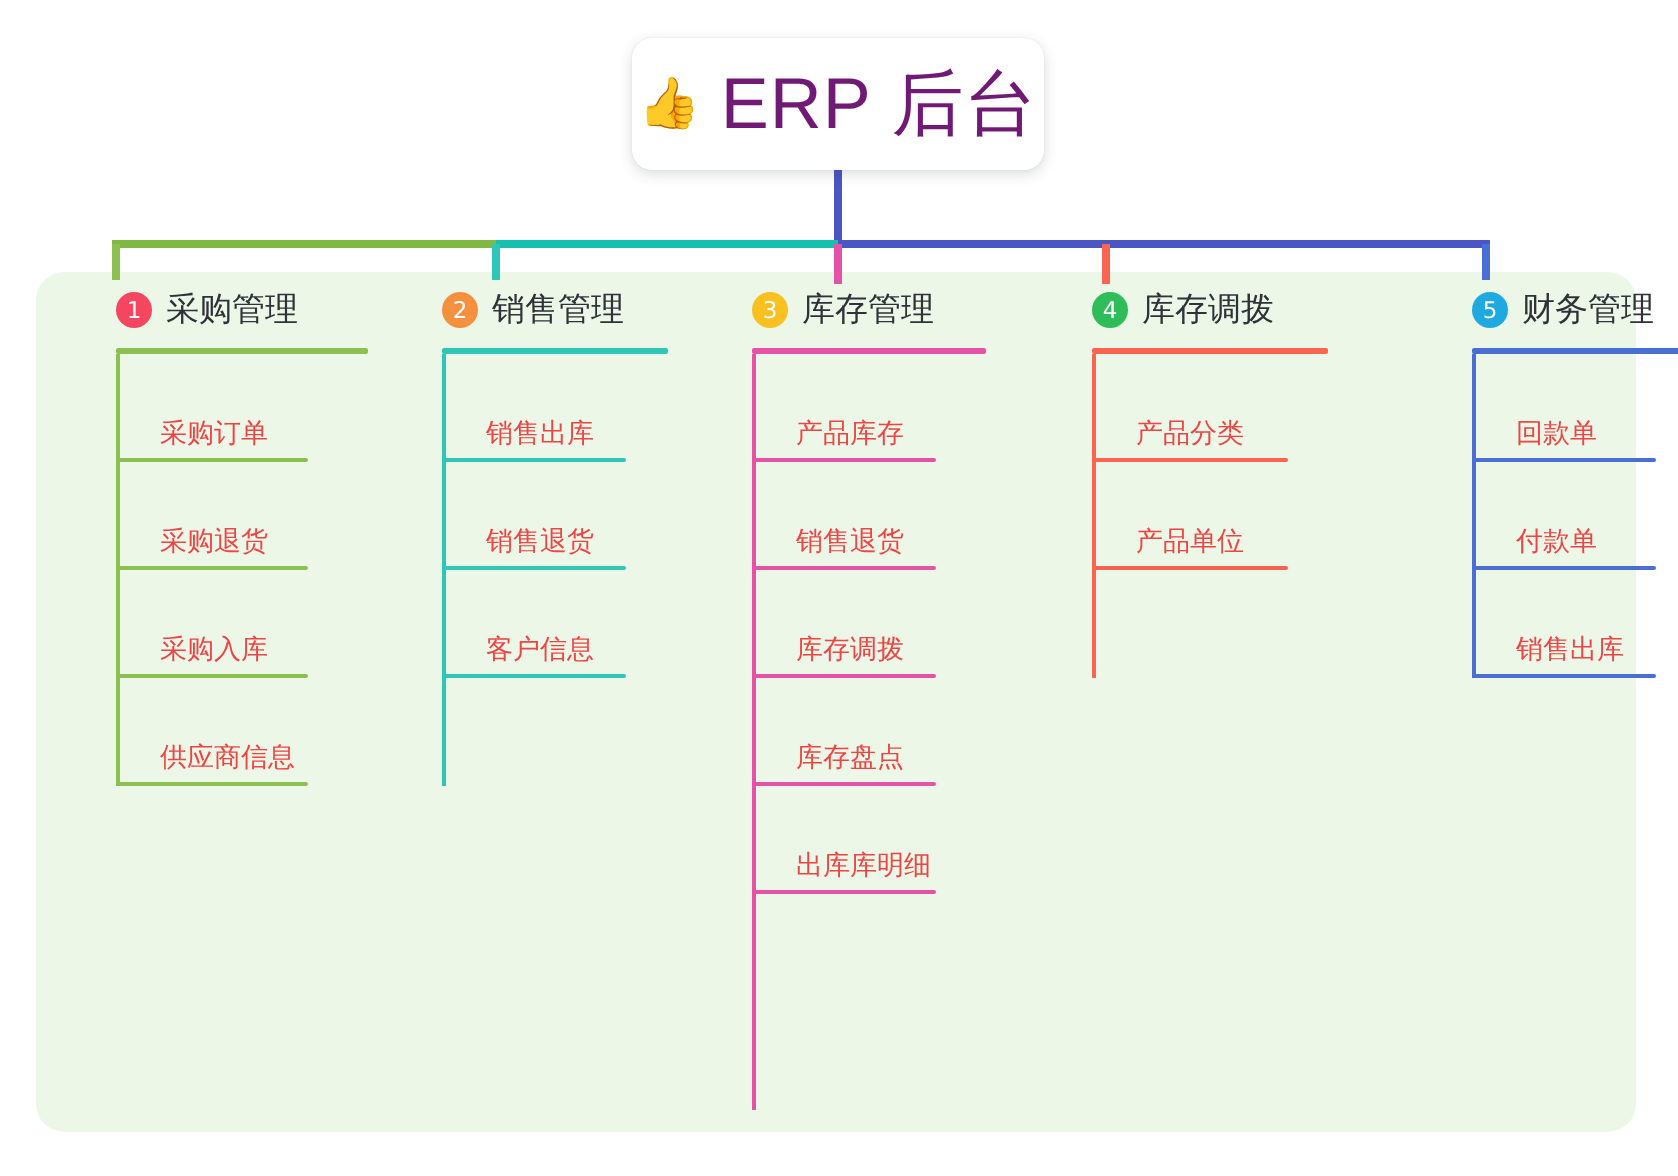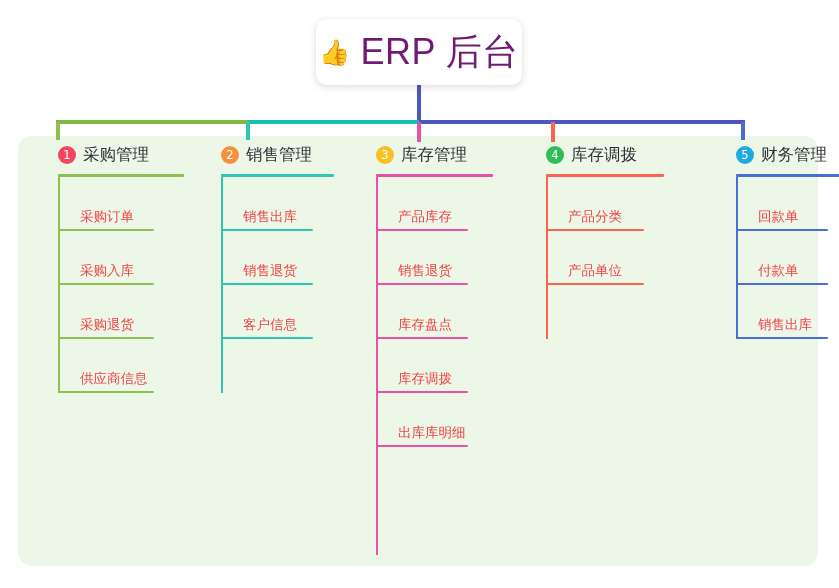--- a/index.html
+++ b/index.html
@@ -183,28 +183,28 @@
           <span class="col-title">采购管理</span>
         </div>
         <div class="head-rule" style="background: rgb(140, 193, 82); width: 126px;"></div>
         <div class="leaves">
           <div class="spine" style="background: rgb(140, 193, 82); height: 216px;"></div>
           <div class="leaf">
             <span class="leaf-label">采购订单</span>
             <div class="leaf-rule" style="background: rgb(140, 193, 82); width: 96px;"></div>
           </div>
           <div class="leaf">
+            <span class="leaf-label">采购退货</span>
+            <div class="leaf-rule" style="background: rgb(140, 193, 82); width: 96px;"></div>
+          </div>
+          <div class="leaf">
             <span class="leaf-label">采购入库</span>
             <div class="leaf-rule" style="background: rgb(140, 193, 82); width: 96px;"></div>
           </div>
           <div class="leaf">
-            <span class="leaf-label">采购退货</span>
-            <div class="leaf-rule" style="background: rgb(140, 193, 82); width: 96px;"></div>
-          </div>
-          <div class="leaf">
             <span class="leaf-label">供应商信息</span>
             <div class="leaf-rule" style="background: rgb(140, 193, 82); width: 96px;"></div>
           </div>
         </div>
       </div>
       <div class="column" style="left: 185px;">
         <div class="col-head">
           <span class="badge" style="background: rgb(245, 144, 63);">2</span>
           <span class="col-title">销售管理</span>
         </div>
@@ -235,25 +235,25 @@
           <div class="spine" style="background: rgb(230, 82, 168); height: 378px;"></div>
           <div class="leaf">
             <span class="leaf-label">产品库存</span>
             <div class="leaf-rule" style="background: rgb(230, 82, 168); width: 92px;"></div>
           </div>
           <div class="leaf">
             <span class="leaf-label">销售退货</span>
             <div class="leaf-rule" style="background: rgb(230, 82, 168); width: 92px;"></div>
           </div>
           <div class="leaf">
+            <span class="leaf-label">库存调拨</span>
+            <div class="leaf-rule" style="background: rgb(230, 82, 168); width: 92px;"></div>
+          </div>
+          <div class="leaf">
             <span class="leaf-label">库存盘点</span>
-            <div class="leaf-rule" style="background: rgb(230, 82, 168); width: 92px;"></div>
-          </div>
-          <div class="leaf">
-            <span class="leaf-label">库存调拨</span>
             <div class="leaf-rule" style="background: rgb(230, 82, 168); width: 92px;"></div>
           </div>
           <div class="leaf">
             <span class="leaf-label">出库库明细</span>
             <div class="leaf-rule" style="background: rgb(230, 82, 168); width: 92px;"></div>
           </div>
         </div>
       </div>
       <div class="column" style="left: 510px;">
         <div class="col-head">

